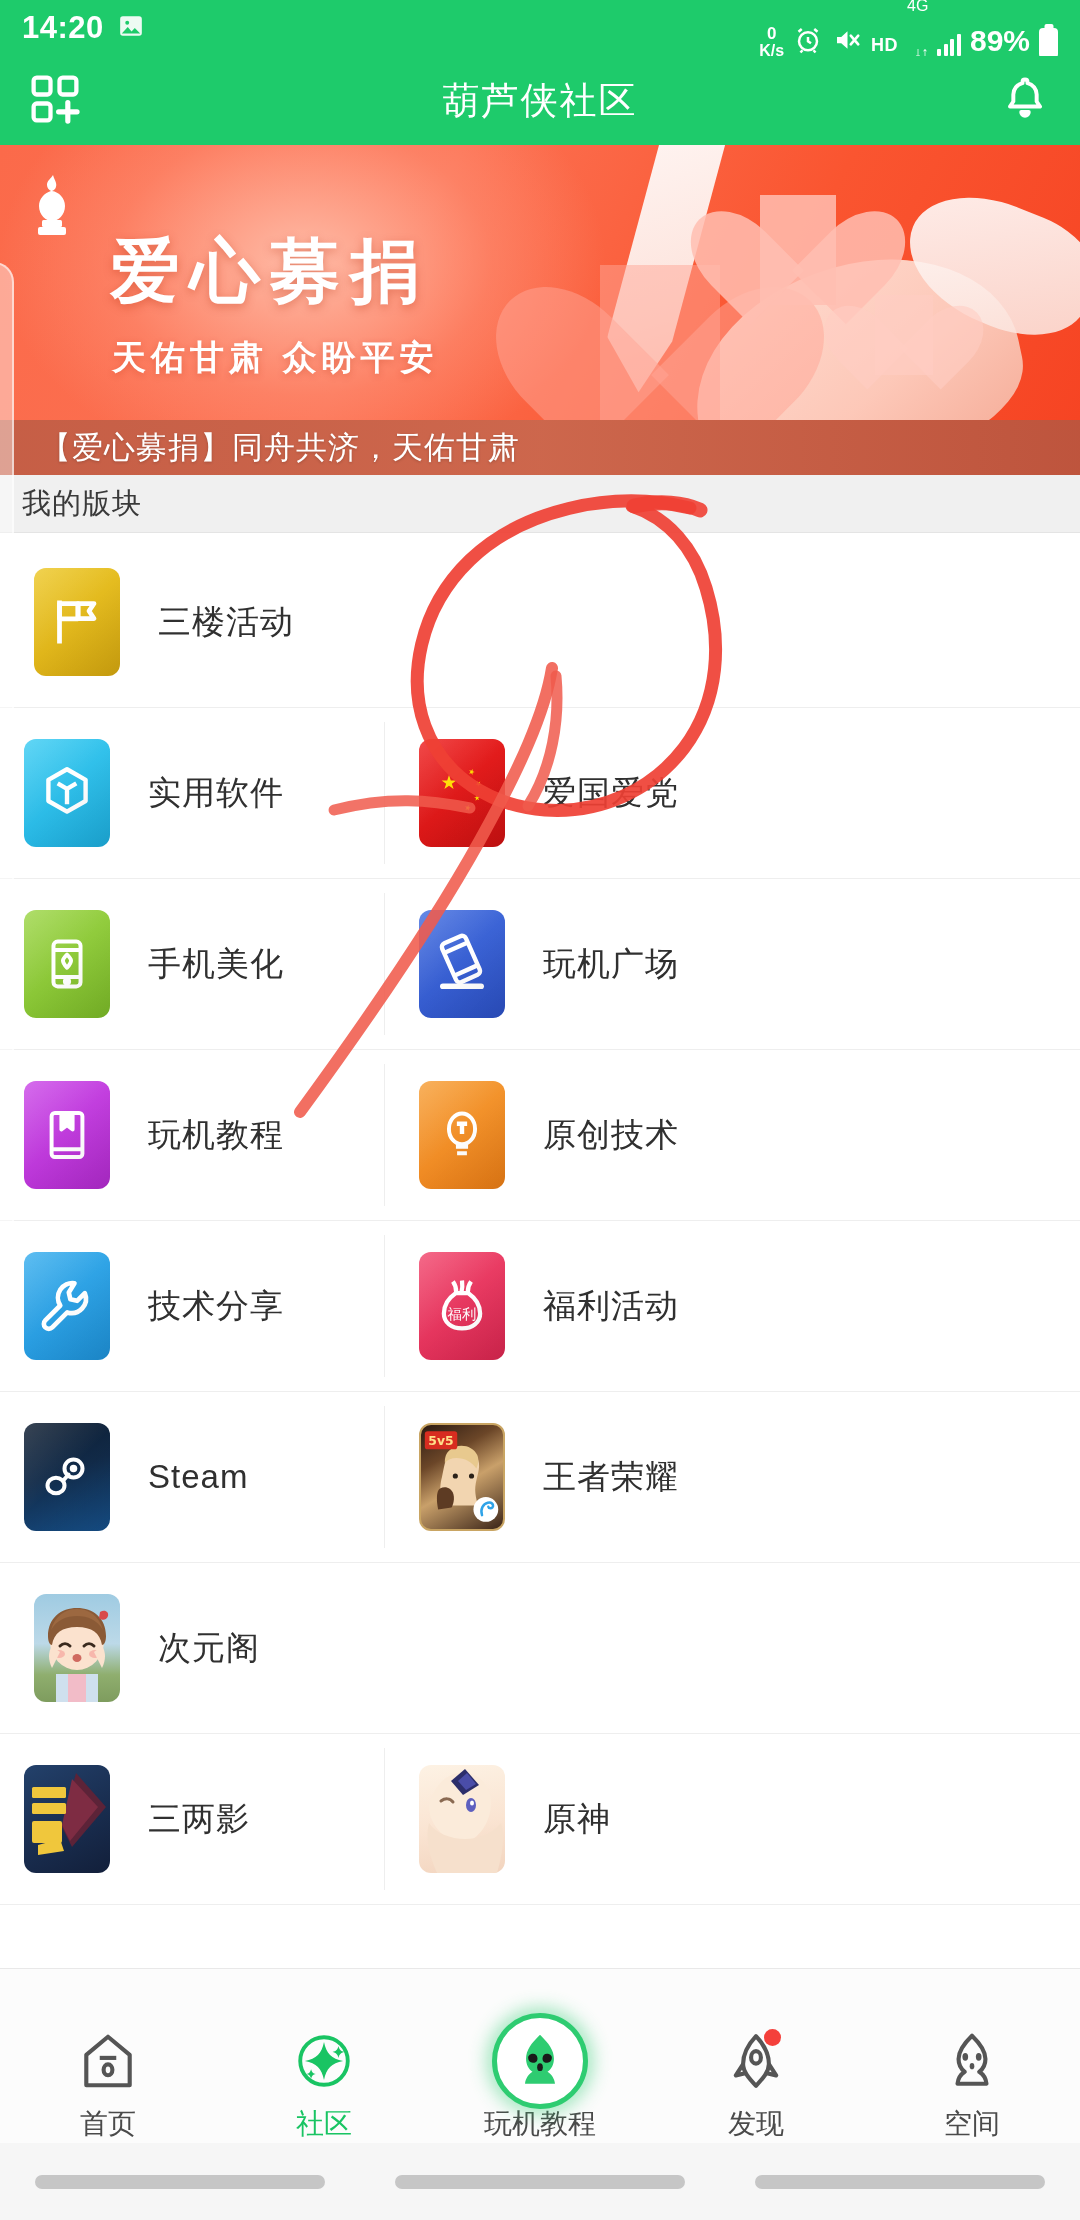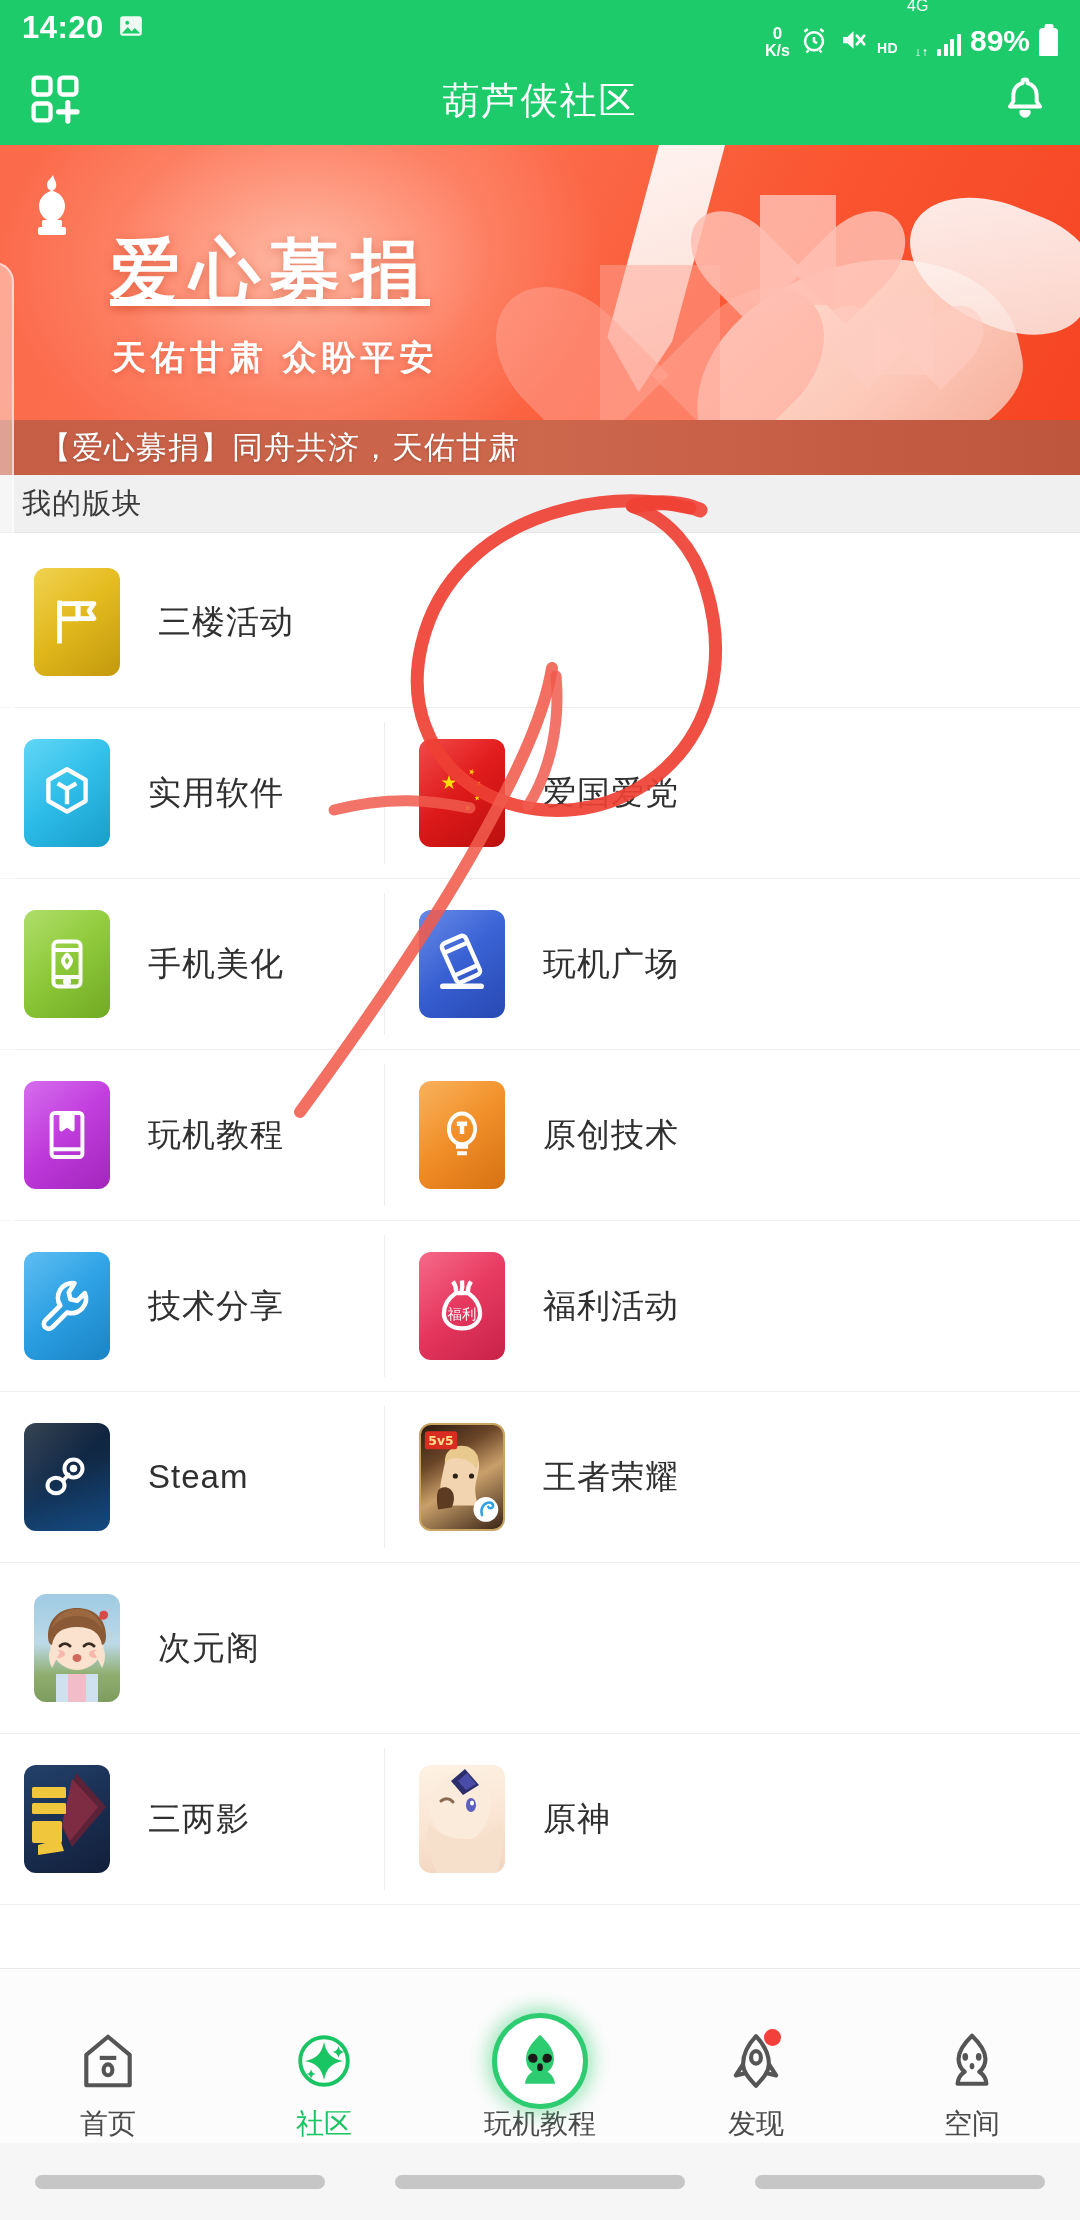--- a/index.html
+++ b/index.html
@@ -16,21 +16,21 @@
     position:absolute; left:0; top:0; width:1080px; height:56px;
     background:#1ECB6B; color:#ffffff;
     display:flex; align-items:center; padding:0 22px;
   }
   .sb-time{ font-size:31px; font-weight:600; letter-spacing:0.5px; }
   .sb-left-icons{ display:flex; align-items:center; margin-left:14px; gap:8px; }
   .sb-right{ margin-left:auto; display:flex; align-items:flex-end; gap:9px; }
   .sb-kbs{ display:flex; flex-direction:column; align-items:center; line-height:1; font-size:15px; font-weight:700; }
   .sb-kbs .n{ font-size:17px; }
   .sb-kbs .u{ font-size:16px; margin-top:1px; }
-  .sb-hd{ font-size:14px; font-weight:700; letter-spacing:.5px; padding-bottom:3px;}
+  .sb-hd{ font-size:18px; font-weight:700; letter-spacing:.5px; padding-bottom:3px;}
   .sb-4g{ display:flex; flex-direction:column; align-items:flex-end; line-height:1; font-size:14px; font-weight:400;gap:31px;}
   .sb-4g .g{ font-size:16px; }
   .sb-pct{ font-size:30px; font-weight:600; padding-bottom:1px;}
   .icn{ display:inline-block; }
 
   
   .bars{ display:flex; align-items:flex-end; gap:2.5px; height:24px; padding-bottom:3px;}
   .bars i{ width:4px; background:#fff; border-radius:1px; display:block;}
   .bars i:nth-child(1){height:7px}
   .bars i:nth-child(2){height:12px}
@@ -56,21 +56,20 @@
     overflow:hidden;
     background:
       radial-gradient(ellipse 420px 300px at 28% 42%, rgba(255,190,170,.95) 0%, rgba(255,150,125,.45) 45%, rgba(255,120,95,0) 72%),
       linear-gradient(118deg,#FB6A4A 0%,#FC7152 38%,#FA5530 70%,#F64423 100%);
   }
   .banner-gourd{ position:absolute; left:26px; top:27px; width:52px; height:66px; }
   .banner-title{
     position:absolute; left:110px; top:80px;
     color:#fff; font-size:70px; font-weight:800; letter-spacing:10px;
     text-shadow:0 3px 10px rgba(180,40,10,.35);
-    text-decoration:underline;
   }
   .banner-sub{
     position:absolute; left:112px; top:190px;
     color:#fff; font-size:34px; font-weight:700; letter-spacing:5px;
     text-shadow:0 2px 7px rgba(180,40,10,.3);
   }
   
   .heart{ position:absolute; }
   .heart:before,.heart:after{
     content:""; position:absolute; width:100%; height:100%; border-radius:50% 50% 0 0;

